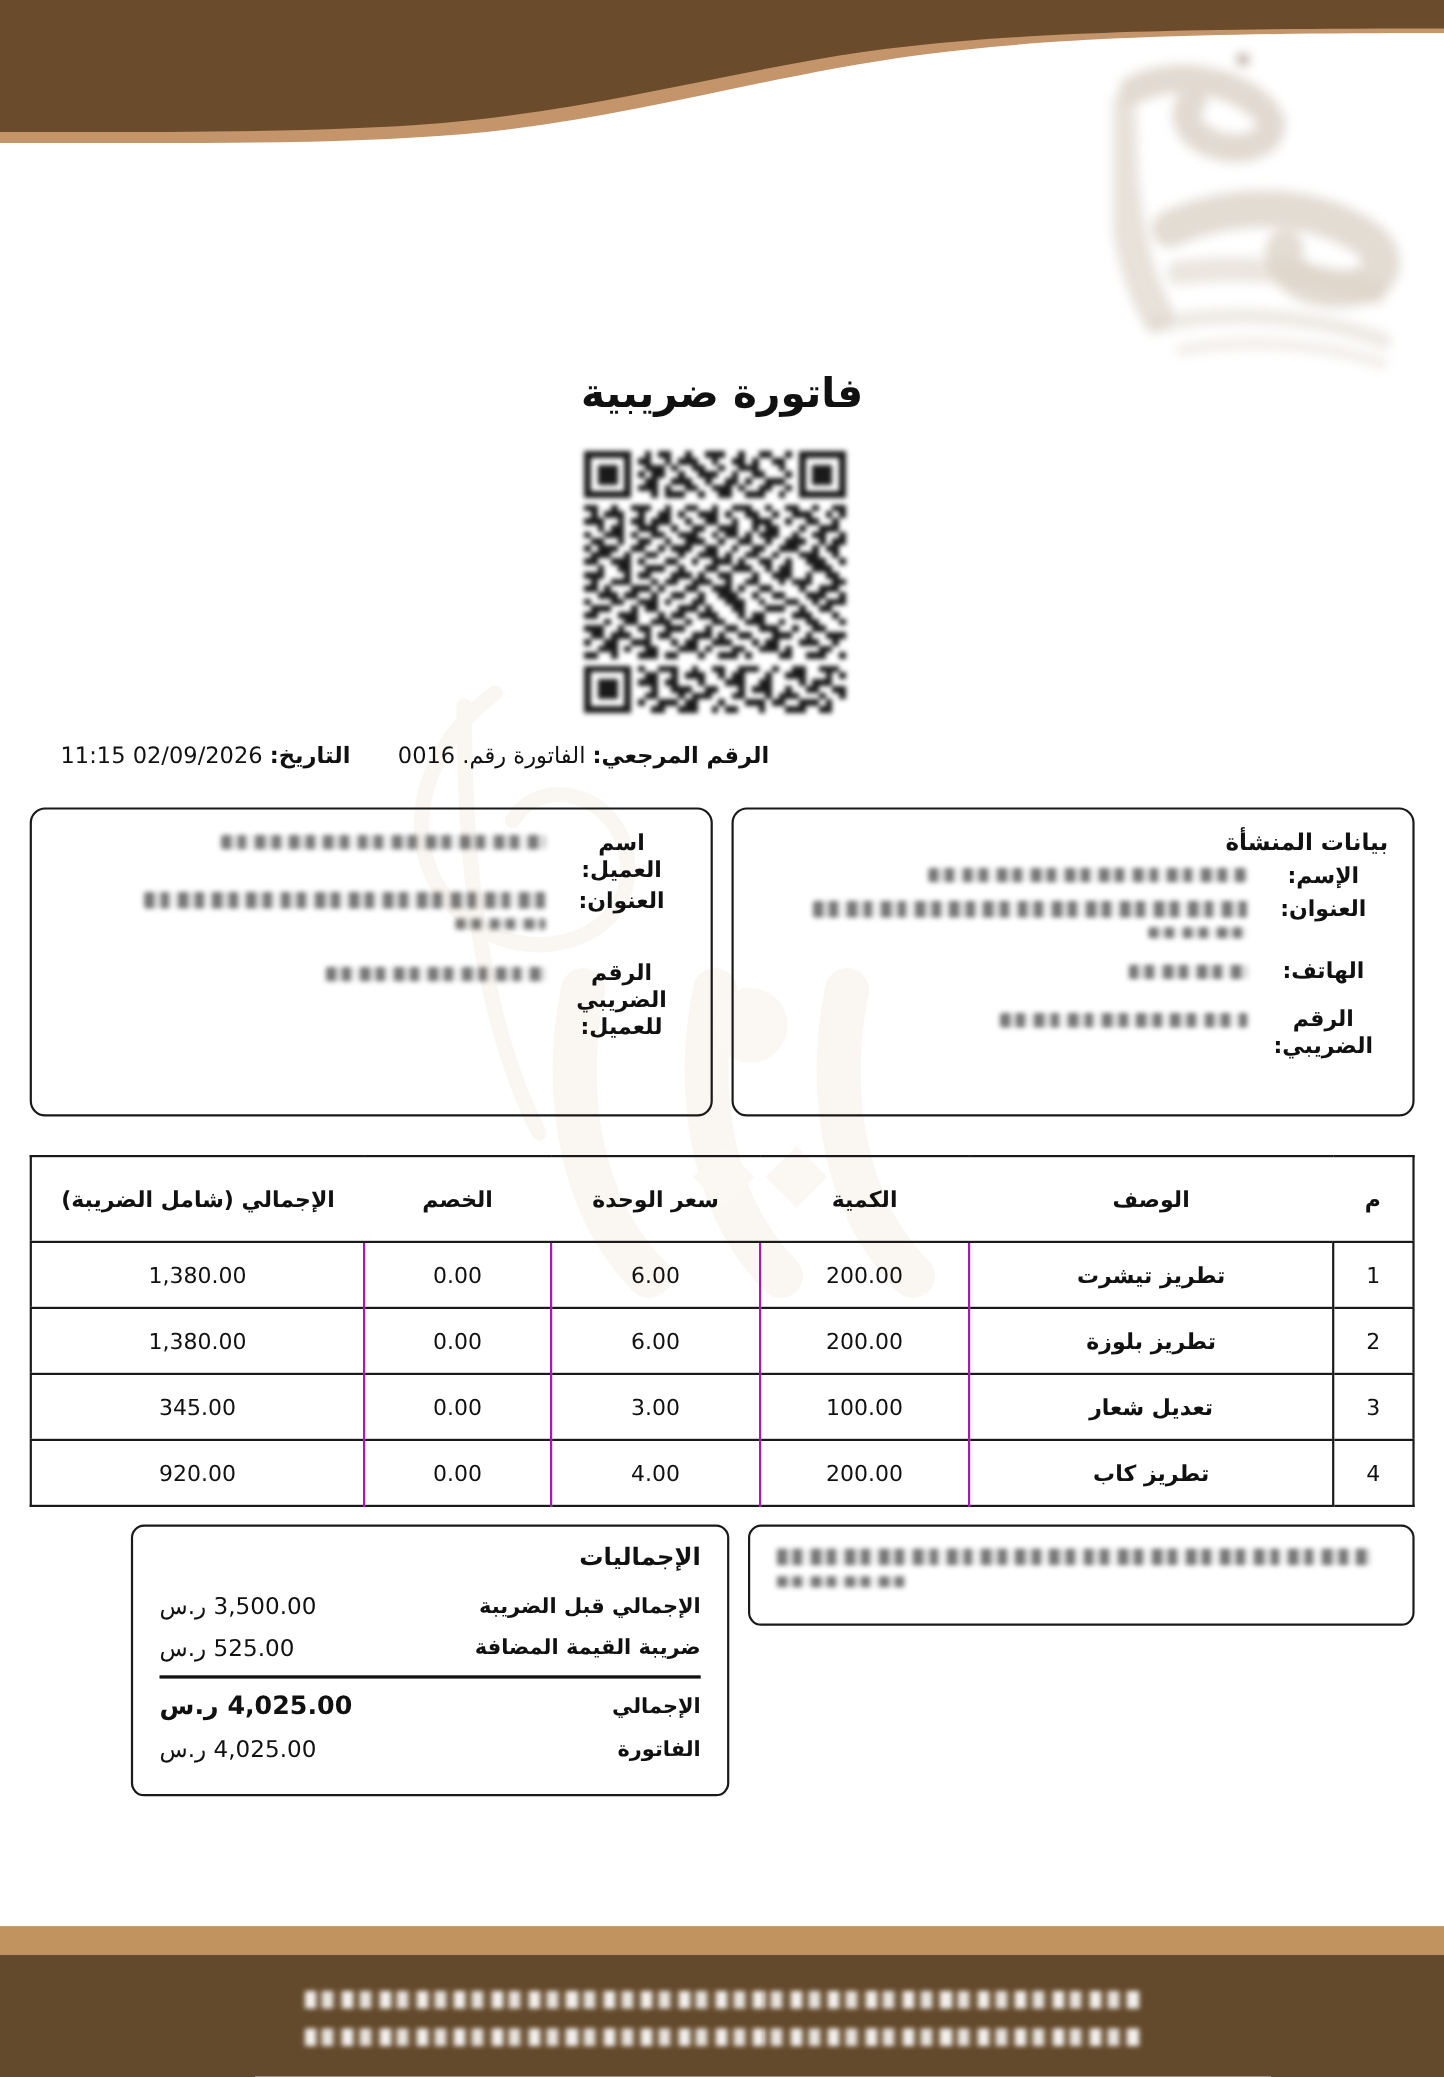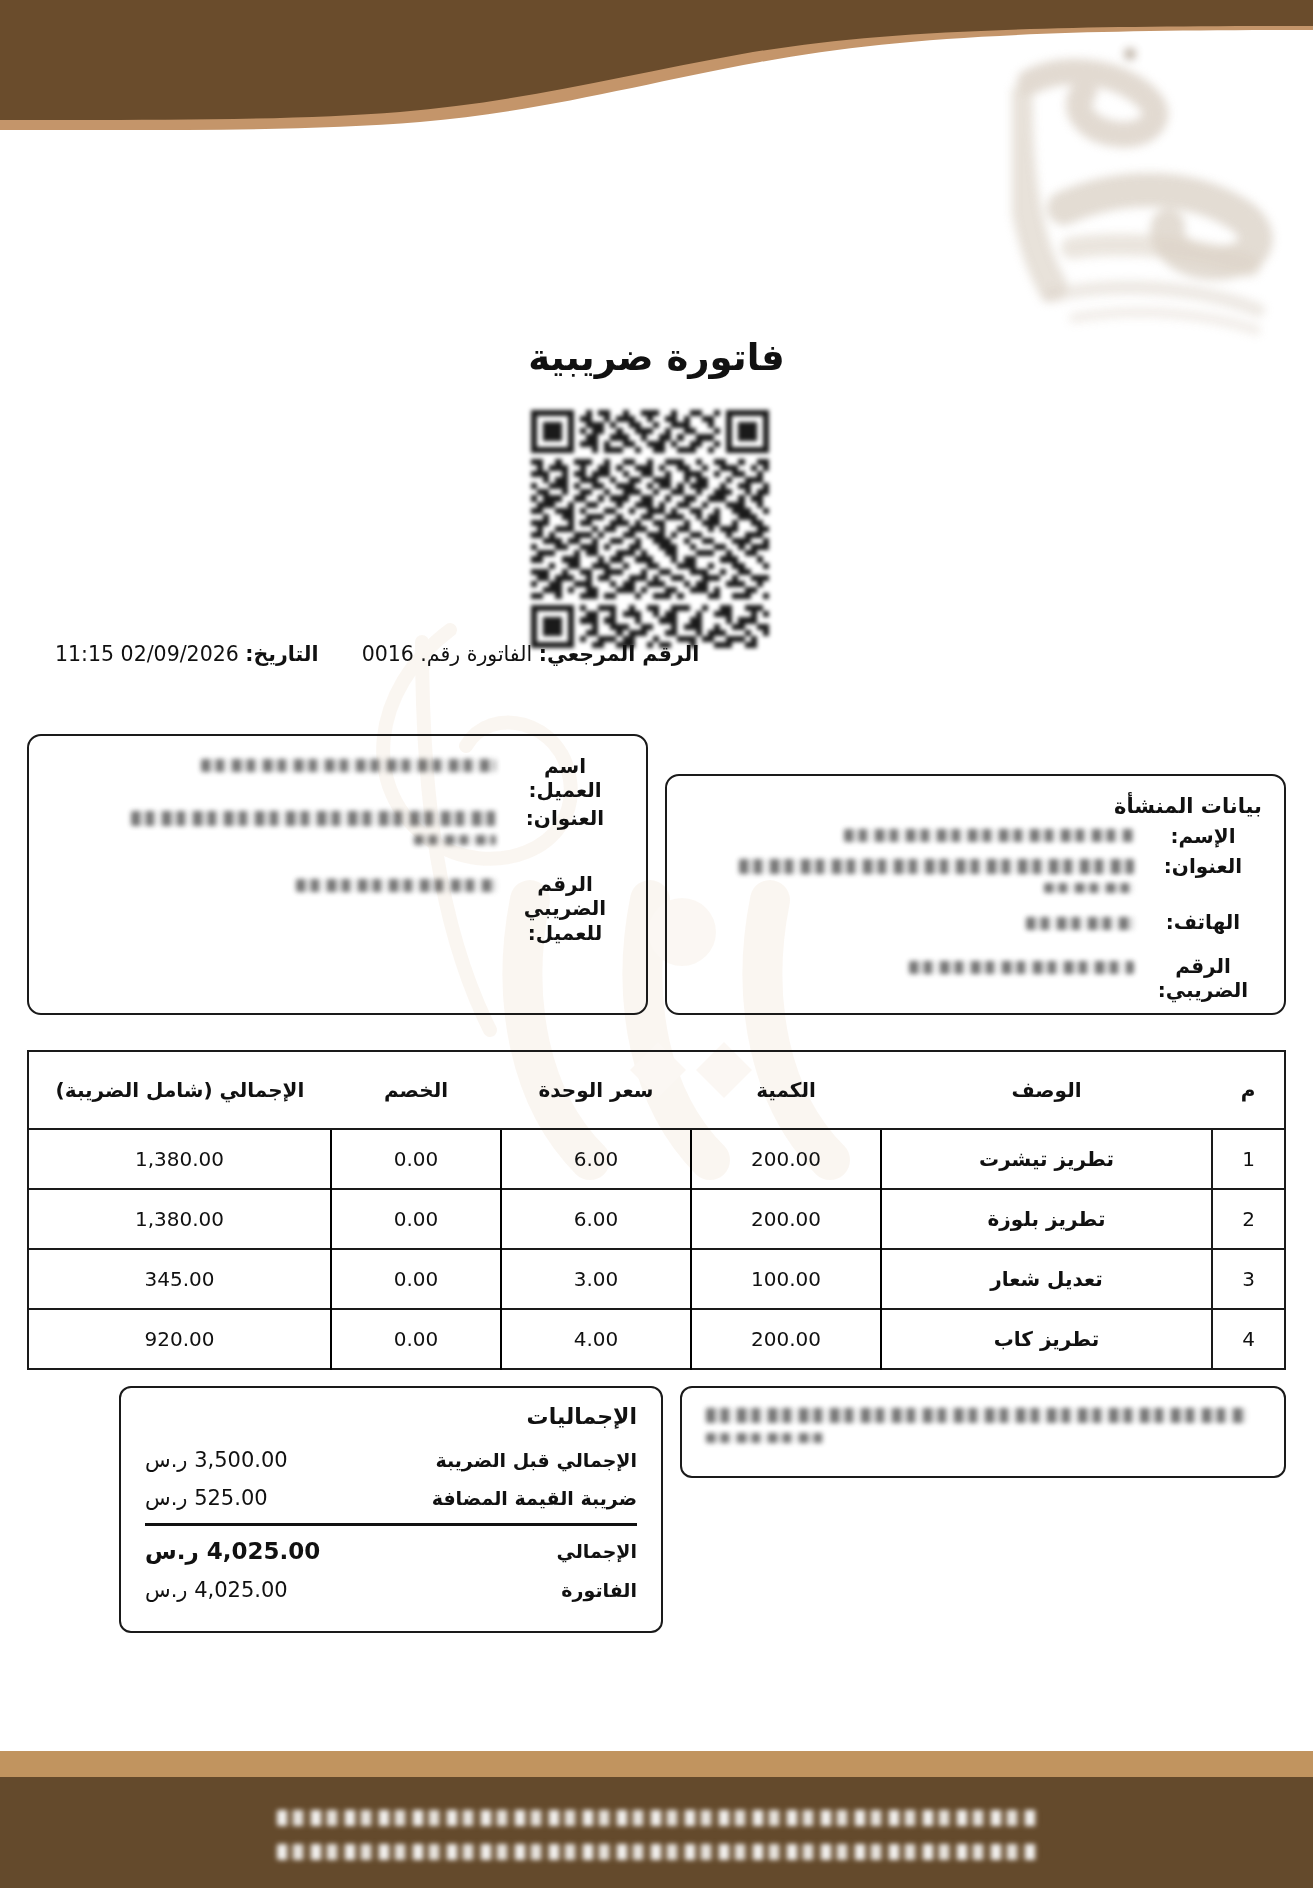--- a/index.html
+++ b/index.html
@@ -70,21 +70,21 @@
   }
   .qr-img {
     width: 272px;
     height: 250px;
     filter: blur(2.2px);
   }
 
   
   .meta-line {
     position: absolute;
-    top: 642px;
+    top: 675px;
     left: 0;
     width: 1313px;
     padding-left: 55px;
     box-sizing: border-box;
     text-align: left;
     font-size: 20.5px;
     white-space: nowrap;
     direction: rtl;
   }
   .meta-line .lbl { font-weight: bold; }
@@ -171,21 +171,21 @@
     text-align: center;
     padding: 26px 6px 26px 6px;
     border-bottom: 2.2px solid #1a1a1a;
     background: transparent;
   }
   table.items tbody td {
     font-size: 20px;
     text-align: center;
     padding: 14px 8px;
     border-top: 2px solid #1a1a1a;
-    border-left: 2px solid #000000;
+    border-left: 2px solid #a21caf;
     height: 30px;
   }
   table.items tbody td:first-child { border-left: 2px solid #1a1a1a; }
   table.items tbody td:last-child { border-left: none; }
   td.c-idx { width: 60px; font-size: 20px; }
   td.c-desc { text-align: right; font-weight: bold; padding-right: 18px; }
   th.c-idx { width: 60px; }
   th.c-desc { }
   th.c-qty, td.c-qty { width: 178px; }
   th.c-price, td.c-price { width: 178px; }
@@ -691,21 +691,21 @@
         <span class="redact thin" style="width:82px"></span>
       </div>
 
       <div class="info-label" style="margin-top:24px;">الرقم الضريبي للعميل:</div>
       <div class="info-val" style="margin-top:26px;">
         <span class="redact" style="width:200px"></span>
       </div>
     </div>
   </div>
 
-  <div class="info-card" style="order:1;margin-top:40px;">
+  <div class="info-card" style="order:1;">
     <h3>بيانات المنشأة</h3>
     <div class="info-grid">
       <div class="info-label">الإسم:</div>
       <div class="info-val">
         <span class="redact" style="width:290px"></span>
       </div>
 
       <div class="info-label">العنوان:</div>
       <div class="info-val" style="flex-direction:column;gap:9px;">
         <span class="redact tall" style="width:395px"></span>

